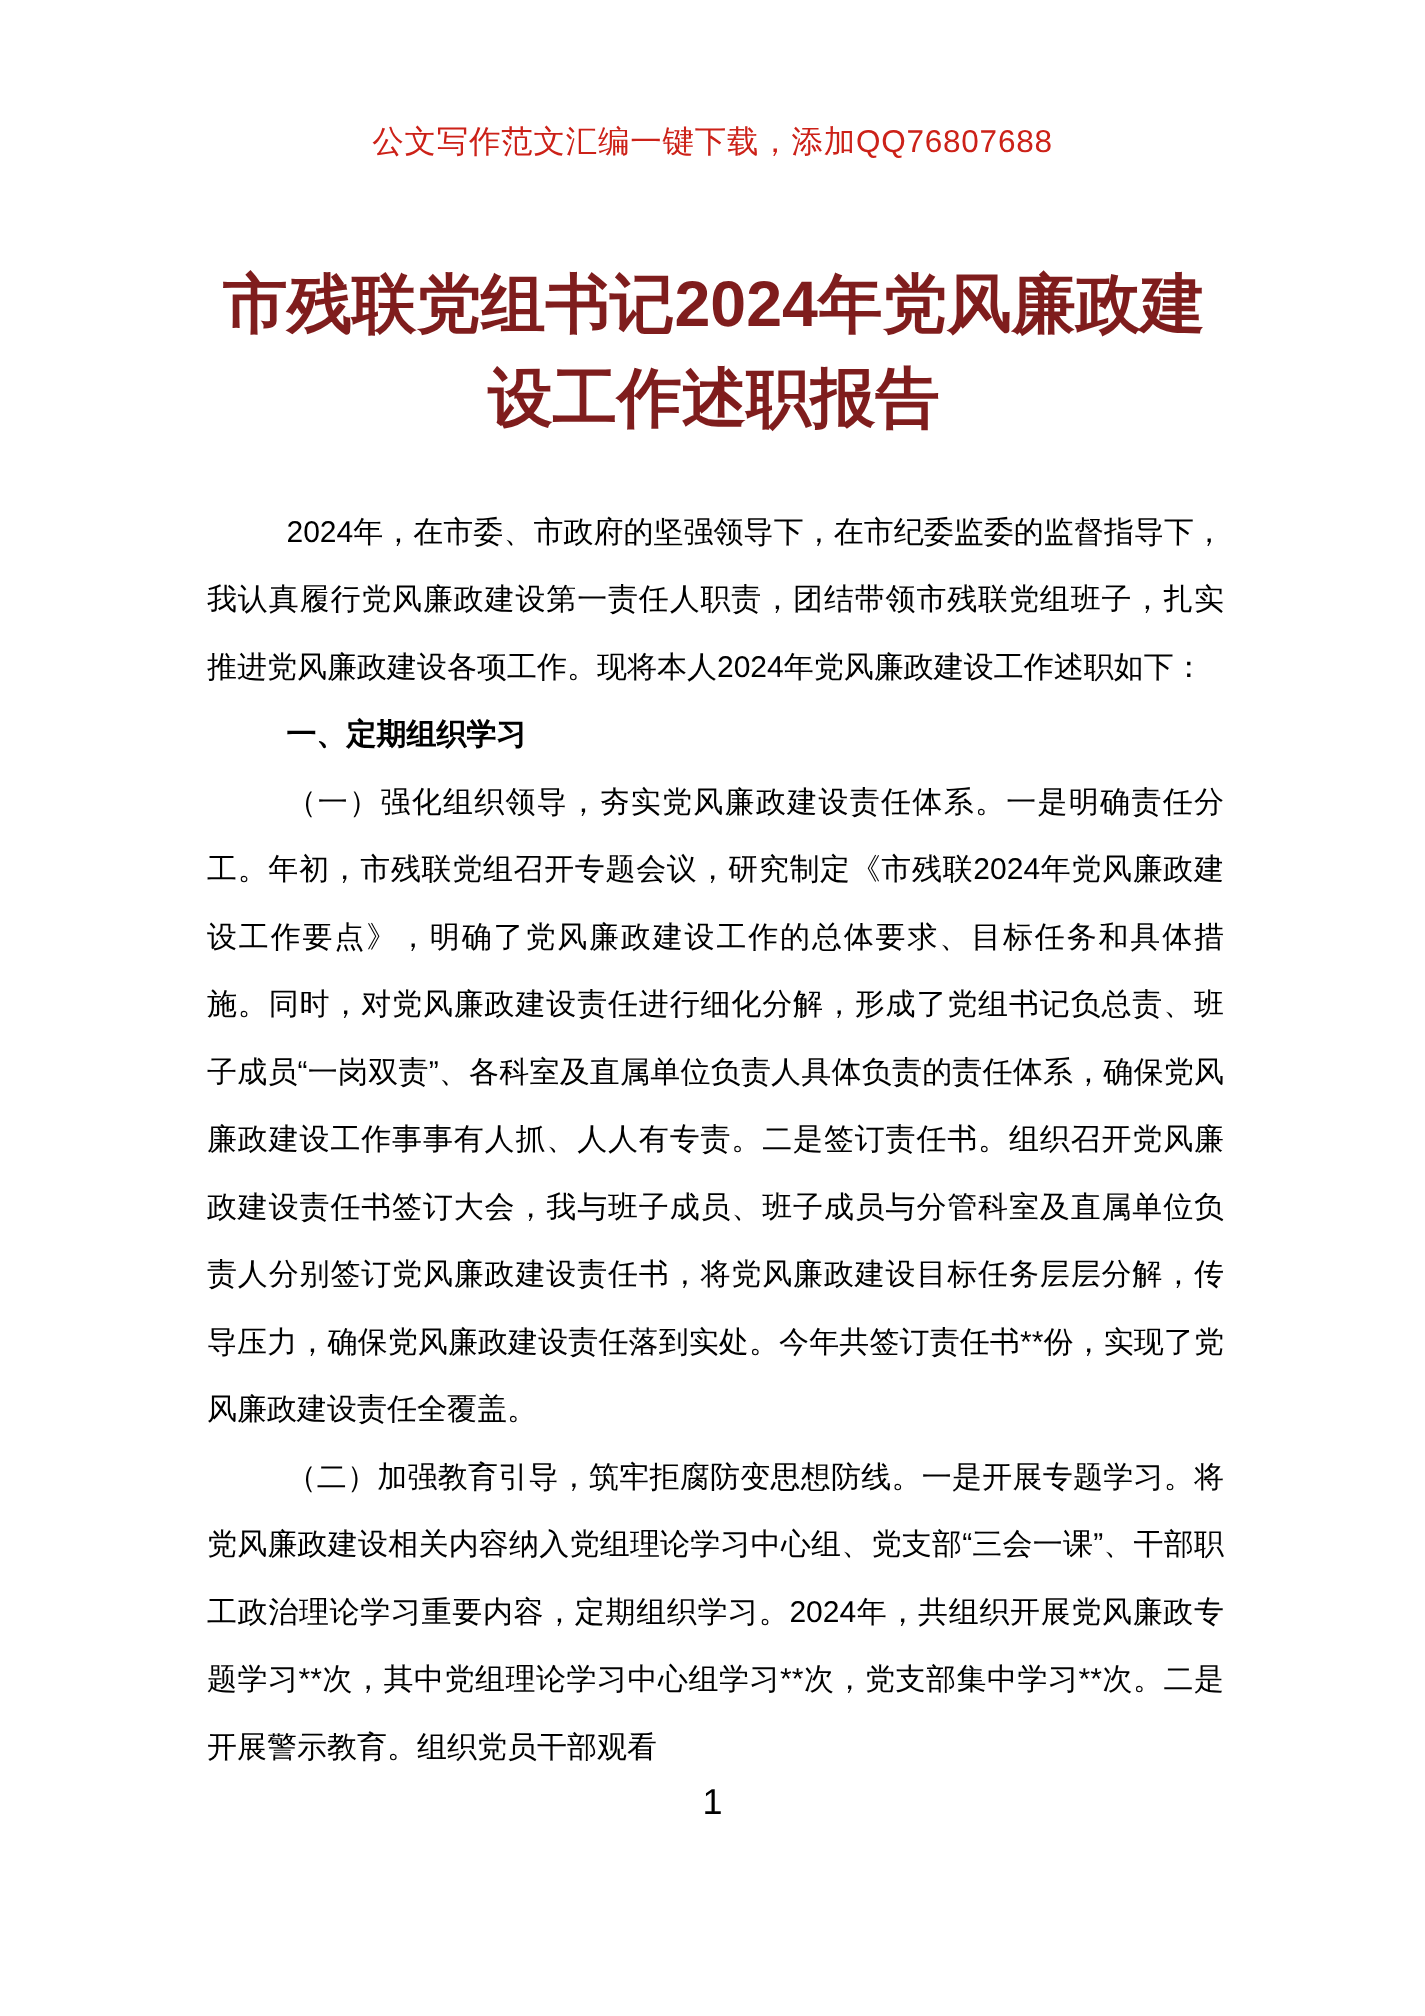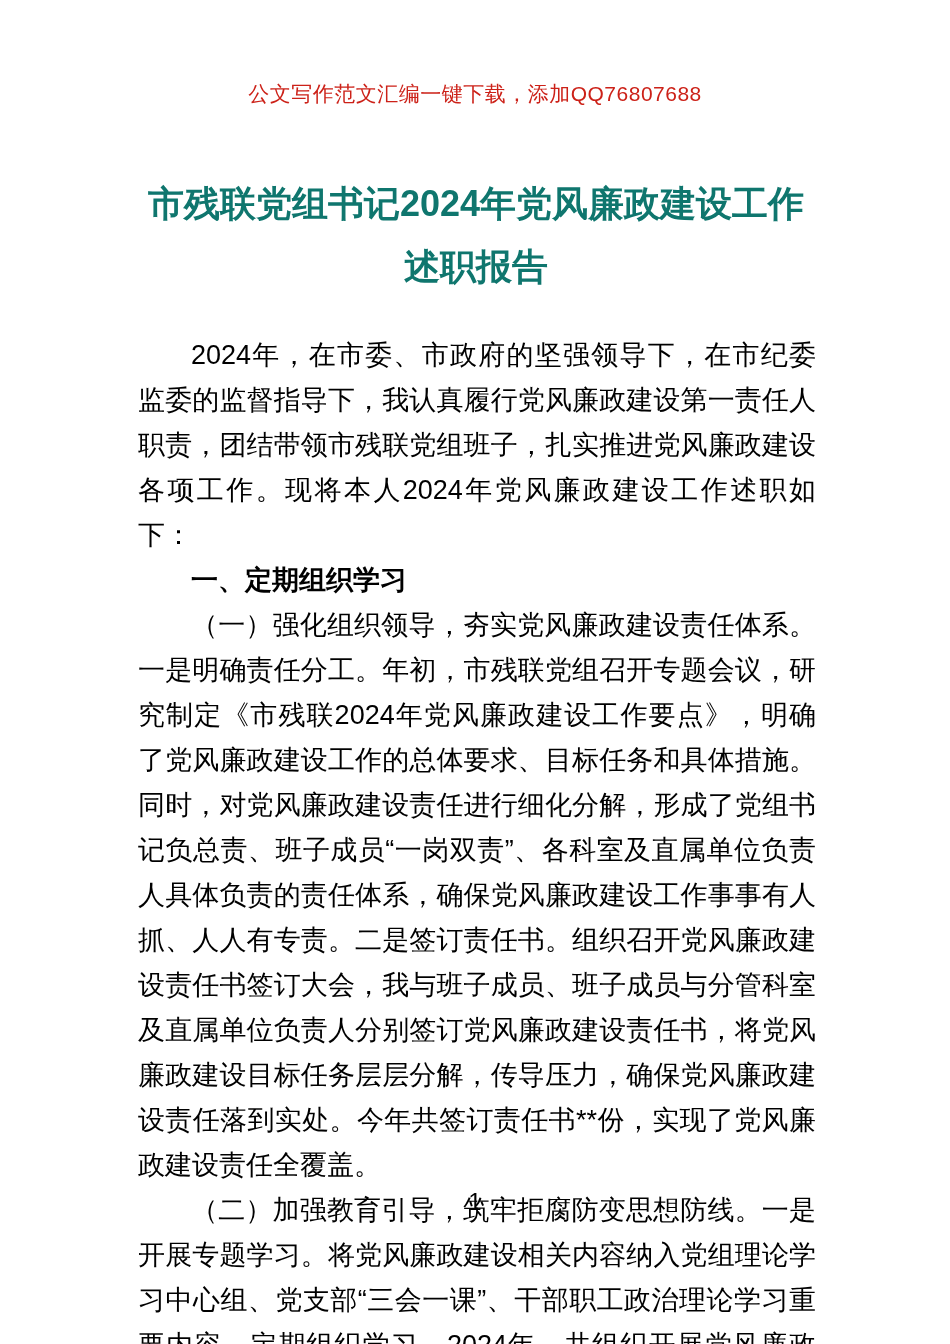--- a/index.html
+++ b/index.html
@@ -38,37 +38,37 @@
     white-space: nowrap;
   }
 
   
   .doc-title {
     position: absolute;
     top: 172px;
     left: 138px;
     width: 676px;
     text-align: center;
-    font-size: 36px;
+    font-size: 43px;
     font-weight: bold;
     line-height: 63px;
     letter-spacing: 0px;
-    color: #0f766e;
+    color: #7f1d1d;
   }
 
   
   .body-block {
     position: absolute;
     top: 333px;
     left: 138px;
     width: 678px;
   }
 
   .para {
-    font-size: 27px;
+    font-size: 20px;
     line-height: 45px;
     text-align: justify;
     text-justify: inter-ideograph;
     letter-spacing: 0px;
     color: #000000;
     word-break: break-all;
   }
 
   .para.indent {
     text-indent: 53px;

